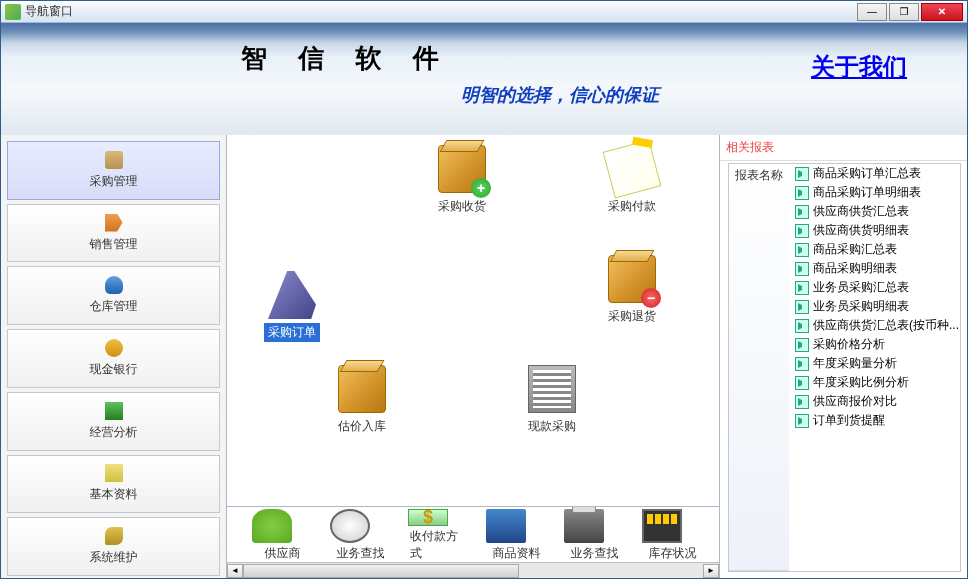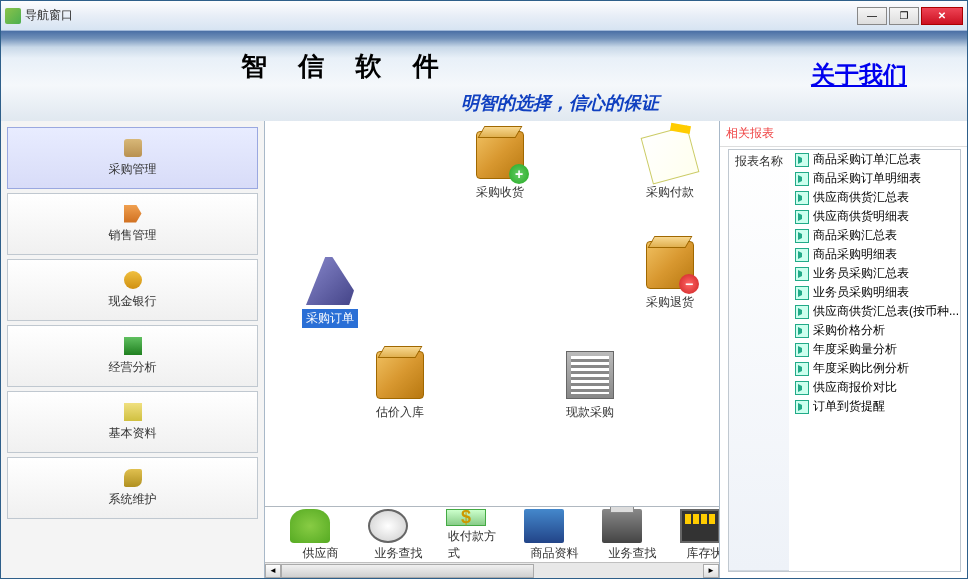--- a/index.html
+++ b/index.html
@@ -1,32 +1,32 @@
 <!DOCTYPE html>
 <html><head>
 <meta charset="utf-8">
 <style>
 * { box-sizing: border-box; margin: 0; padding: 0; }
 body { font-family: "Microsoft YaHei", SimSun, Arial, sans-serif; font-size: 12px; background: #d4d0c8; overflow: hidden; }
 .window { width: 968px; height: 579px; background: #fff; border: 1px solid #2e5f8a; display: flex; flex-direction: column; }
-.titlebar { height: 30px; background: linear-gradient(to bottom, #fdfdfe, #e8eef7, #d7e4f2); border-bottom: 1px solid #a0b8d8; display: flex; align-items: center; padding: 0 4px; }
+.titlebar { height: 22px; background: linear-gradient(to bottom, #fdfdfe, #e8eef7, #d7e4f2); border-bottom: 1px solid #a0b8d8; display: flex; align-items: center; padding: 0 4px; }
 .titlebar-icon { width: 16px; height: 16px; margin-right: 4px; background: linear-gradient(135deg,#8bc34a,#4caf50); border-radius: 2px; }
 .titlebar-text { flex: 1; color: #333; }
 .win-btns { display: flex; gap: 2px; }
 .win-btn { width: 30px; height: 18px; border: 1px solid #888; background: linear-gradient(to bottom,#f5f5f5,#ddd); display: flex; align-items: center; justify-content: center; font-size: 10px; cursor: pointer; }
 .win-btn.close { width: 42px; background: linear-gradient(to bottom,#e45,#c12); color: #fff; border-color: #a00; }
 .win-btn.close::before { content: "✕"; font-weight: bold; }
 .win-btn.min::before { content: "—"; }
 .win-btn.max::before { content: "❐"; }
-.banner { height: 90px; background: linear-gradient(to bottom,#4a6fa5 0%,#6f8fb8 8%,#c8d8e8 18%,#e8f0f8 30%,#f5f8fb 60%,#e0e8f0 100%); position: relative; display: flex; align-items: center; }
+.banner { height: 112px; background: linear-gradient(to bottom,#4a6fa5 0%,#6f8fb8 8%,#c8d8e8 18%,#e8f0f8 30%,#f5f8fb 60%,#e0e8f0 100%); position: relative; display: flex; align-items: center; }
 .banner-title { position: absolute; left: 240px; top: 18px; font-size: 26px; font-weight: bold; color: #000; letter-spacing: 12px; }
 .banner-sub { position: absolute; left: 460px; top: 60px; font-size: 18px; font-style: italic; color: #1040c0; font-weight: bold; }
 .banner-link { position: absolute; right: 60px; top: 28px; font-size: 24px; color: #0000ee; text-decoration: underline; font-weight: bold; cursor: pointer; }
 .body-row { flex: 1; display: flex; min-height: 0; }
-.sidebar { width: 264px; border-right: 1px solid #a8b8c8; background: #f4f4f4; display: flex; flex-direction: column; padding-top: 4px; }
+.sidebar { width: 226px; border-right: 1px solid #a8b8c8; background: #f4f4f4; display: flex; flex-direction: column; padding-top: 4px; }
 .sidebar-item { height: 62px; border: 1px solid #c0c8d0; margin: 2px 6px; background: linear-gradient(to bottom,#fff,#f0f0f0); display: flex; flex-direction: column; align-items: center; justify-content: center; gap: 4px; cursor: pointer; }
 .sidebar-item.active { background: linear-gradient(to bottom,#e8ecff,#d8dcf8); border-color: #9aa8e0; }
 .sidebar-icon { width: 18px; height: 18px; }
 .sidebar-item span:last-child { color: #333; }
 .main { flex: 1; display: flex; flex-direction: column; min-width: 0; }
 .canvas { flex: 1; position: relative; background: #fff; overflow: hidden; }
 .canvas-item { position: absolute; width: 90px; display: flex; flex-direction: column; align-items: center; gap: 4px; cursor: pointer; }
 .canvas-item .ic { width: 48px; height: 48px; }
 .canvas-item .lbl { font-size: 12px; color: #333; padding: 1px 4px; }
 .canvas-item.selected .lbl { background: #2a6fd6; color: #fff; }
@@ -99,20 +99,24 @@
     <div class="sidebar" id="sidebar">
         <div class="sidebar-item active">
           <span class="sidebar-icon si-cart"></span>
           <span>采购管理</span>
         </div>
         <div class="sidebar-item">
           <span class="sidebar-icon si-tag"></span>
           <span>销售管理</span>
         </div>
         <div class="sidebar-item">
+          <span class="sidebar-icon si-db"></span>
+          <span>仓库管理</span>
+        </div>
+        <div class="sidebar-item">
           <span class="sidebar-icon si-money"></span>
           <span>现金银行</span>
         </div>
         <div class="sidebar-item">
           <span class="sidebar-icon si-chart"></span>
           <span>经营分析</span>
         </div>
         <div class="sidebar-item">
           <span class="sidebar-icon si-doc"></span>
           <span>基本资料</span>

